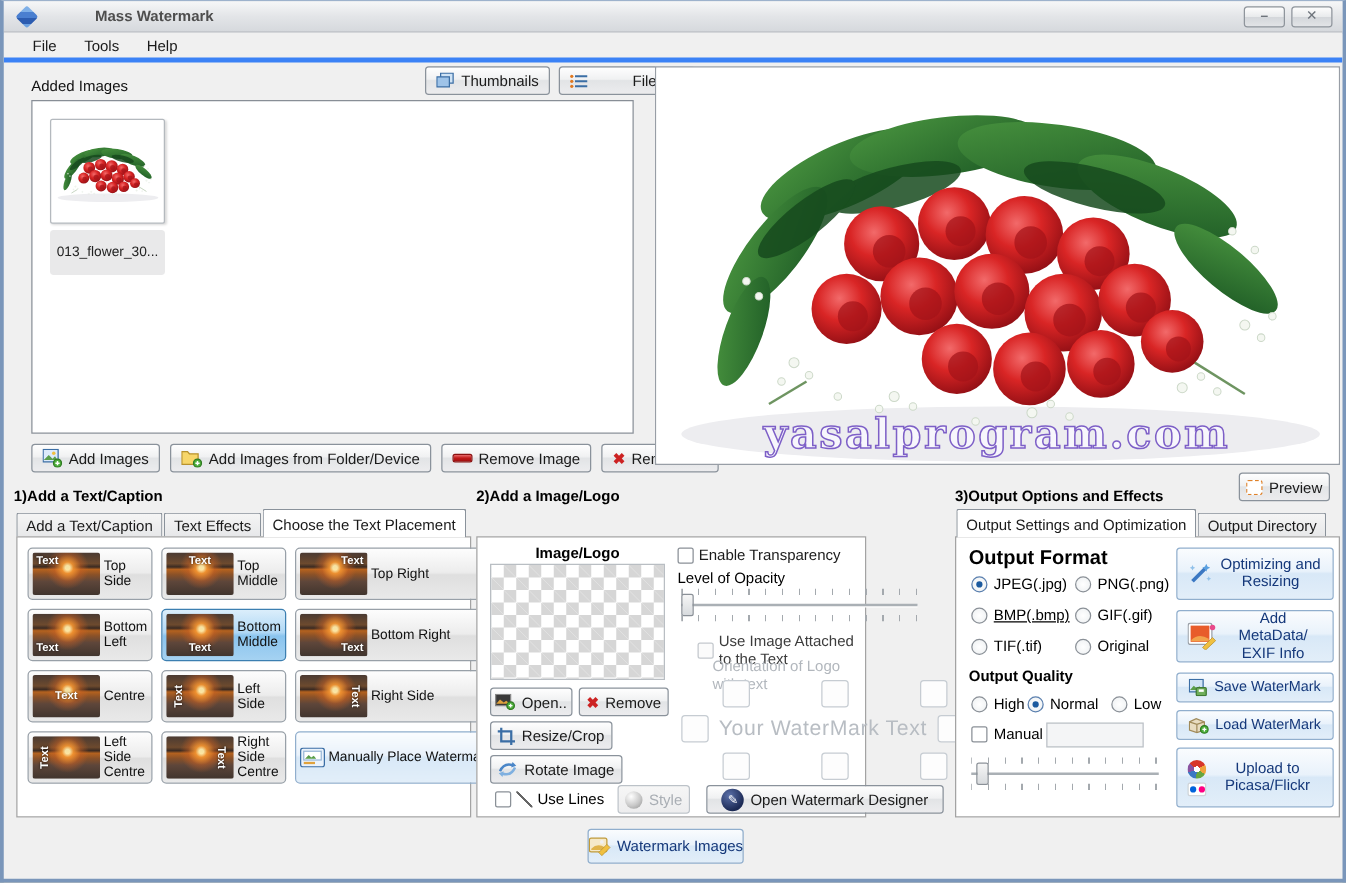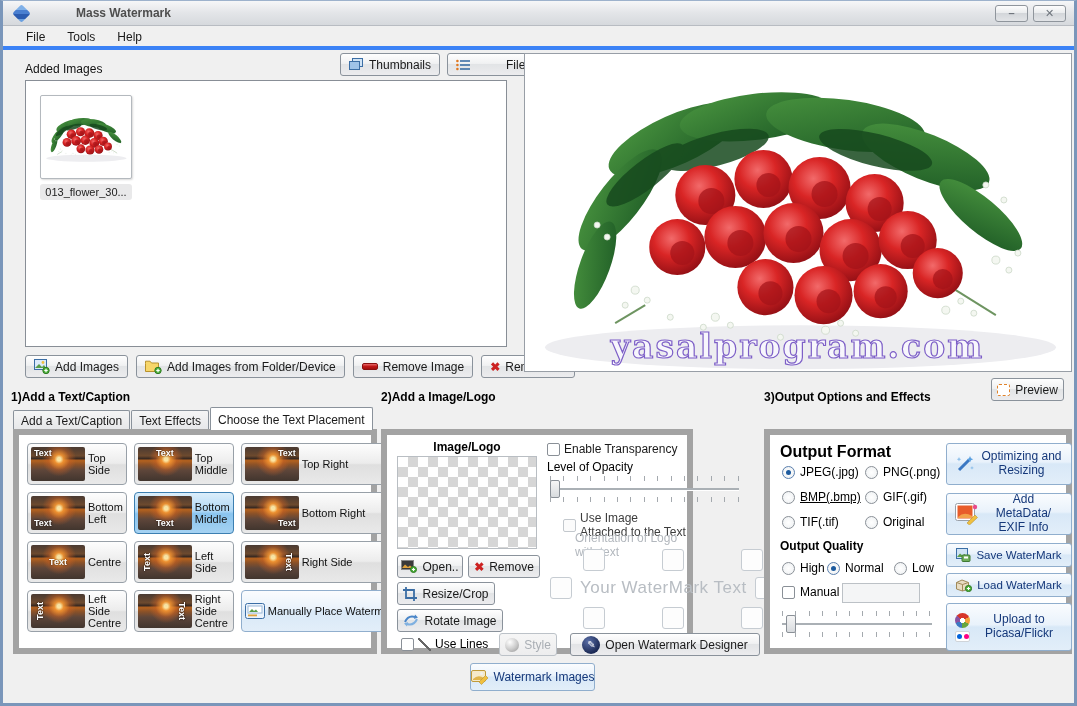--- a/index.html
+++ b/index.html
@@ -39,37 +39,37 @@
   .lbl-added { position:absolute; left:22px; top:61px; font-size:12px; color:#111; }
   .btn-thumbs { position:absolute; left:337px; top:52px; }
   .btn-filelist { position:absolute; left:444px; top:52px;gap:36px; }
   .image-list { position:absolute; left:22px; top:79px; width:482px; height:267px;
     background:#fff; border:1px solid #888e96; }
   .file-item { position:absolute; left:8px; top:14px; width:104px; text-align:center; }
   .file-thumb { width:92px; height:84px; margin:0 auto; background:#fff;
     border:1px solid #b4b9be; border-radius:2px; box-shadow:1px 1px 2px rgba(0,0,0,.15);
     display:flex; align-items:center; justify-content:center; }
   .file-name { margin:5px auto 0; display:inline-block; background:#e9e9ea; border-radius:3px;
-    padding:2px 5px; font-size:11px; color:#222; }
+    padding:12px 5px; font-size:11px; color:#222; }
   .list-btn-row { position:absolute; left:22px; top:354px; display:flex; gap:8px; }
   
   .preview-box { position:absolute; left:521px; top:52px; width:548px; height:319px;
     background:#fff; border:1px solid #989ea6; }
   .preview-box svg { display:block; }
   .btn-preview { position:absolute; left:988px; top:377px; width:73px; }
   .icon-preview { width:13px; height:12px; background:#fff; border:1px dashed #e0822a; border-radius:2px; }
   
   .sec-title { position:absolute; font-size:12px; font-weight:bold; color:#000; top:389px; }
   .t1 { left:8px; } .t2 { left:378px; } .t3 { left:761px; }
   .tabs { position:absolute; top:406px; display:flex; align-items:flex-end; }
   .tab { border:1px solid #8a929b; border-bottom:none; border-radius:2px 2px 0 0;
     background:linear-gradient(#f5f5f5,#e6e7e9); font-size:12px; color:#1a1a1a;
     padding:3px 7px 3px; margin-right:1px; height:20px; white-space:nowrap; }
   .tab.active { background:#fff; height:23px; position:relative; z-index:3; padding-top:5px; }
-  .panel { position:absolute; top:428px; height:225px; background:#fff; border:6px solid #a3a3a3; z-index:2; }
+  .panel { position:absolute; top:428px; height:225px; background:#fff; border:1px solid #a3a3a3; z-index:2; }
   .p1 { left:10px; width:364px; }
   .p2 { left:378px; width:312px; }
   .p3 { left:761px; width:308px; }
   
   .grid { display:grid; grid-template-columns:repeat(3,1fr); gap:7px; padding:8px; }
   .place-btn { height:42px; display:flex; align-items:center; gap:3px; padding:2px 3px;
     border:1px solid #98a0a8; border-radius:4px;
     background:linear-gradient(#fdfdfd,#ececec 48%,#dfdfdf 52%,#e9e9e9); }
   .place-btn.selected { border-color:#3c7fb1;
     background:linear-gradient(#dbeefb,#b0d8f5 45%,#8ac4ee 52%,#a5d2f2); }
@@ -508,20 +508,24 @@
       <span class="obox"></span>
     </div>
     <div class="orow-bot">
       <span class="obox"></span>
       <span class="obox"></span>
       <span class="obox"></span>
     </div>
   </div>
 
   <div class="sec-title t3">3)Output Options and Effects</div>
+  <div class="tabs" style="left:762px;">
+    <div class="tab active">Output Settings and Optimization</div>
+    <div class="tab">Output Directory</div>
+  </div>
   <div class="panel p3">
     <div class="fmt-lbl">Output Format</div>
     <div class="fr" style="top:30px;left:12px;">
         <span class="radio on"></span>
         <span>JPEG(.jpg)</span>
       </div>
     <div class="fr" style="top:30px;left:95px;">
         <span class="radio"></span>
         <span>PNG(.png)</span>
       </div>

